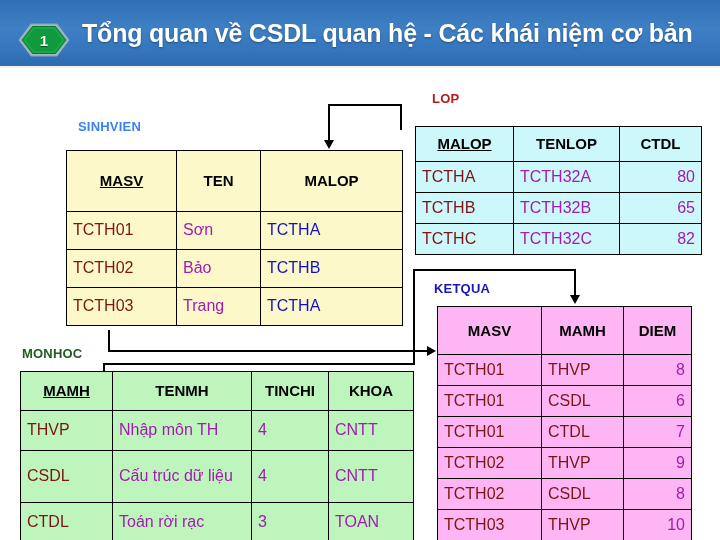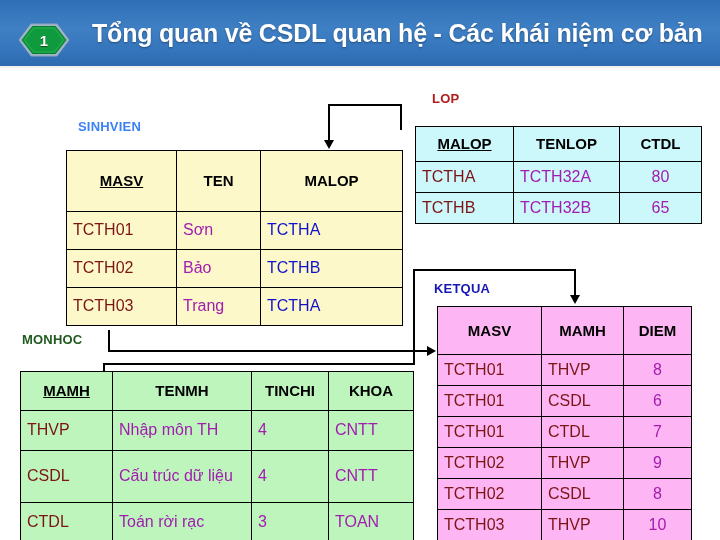--- a/index.html
+++ b/index.html
@@ -22,21 +22,21 @@
     position:absolute;left:18px;top:23px;width:52px;height:34px;
   }
   #badge-num{
     position:absolute;left:0;top:0;width:52px;height:34px;
     display:flex;align-items:center;justify-content:center;
     color:#ffffff;font-size:15px;font-weight:bold;
     font-family:"Liberation Sans","DejaVu Sans",sans-serif;
     text-shadow:0 1px 1px rgba(0,0,0,.5);
   }
   #banner-title{
-    position:absolute;left:92px;top:19px;
+    position:absolute;left:82px;top:19px;
     color:#ffffff;font-size:25px;font-weight:bold;
     letter-spacing:-.2px;white-space:nowrap;
     text-shadow:0 1px 2px rgba(0,0,0,.35);
     text-align:center;
   }
 
   
   .tbl{position:absolute;border-collapse:collapse;table-layout:fixed;padding-left:24px;}
   .tbl td{
     border:1.6px solid #000000;
@@ -46,21 +46,21 @@
     line-height:1.15;
   }
   .tbl td.hd{
     text-align:center;font-weight:bold;color:#000000;
     font-size:15px;
   }
   .tbl td.hd u{text-decoration:underline;}
   .c-dark{color:#7b1414;}
   .c-blue{color:#1111cc;}
   .c-black{color:#a21caf;}
-  .num{text-align:center;}
+  .num{text-align:right;}
 
   
   #t-sinhvien{left:66px;top:150px;width:336px;background:#fdf8c9;}
   #t-sinhvien td{background:#fdf8c9;}
   #t-sinhvien .r{height:38px;}
   #t-sinhvien .hrow td{height:56px;}
 
   #t-lop{left:415px;top:126px;width:286px;background:#ccf7fb;}
   #t-lop td{background:#ccf7fb;}
   #t-lop .r{height:31px;}
@@ -75,21 +75,21 @@
   #t-ketqua .r{height:31px;}
   #t-ketqua .hrow td{height:43px;}
 
   
   .caption{
     position:absolute;font-size:13px;font-weight:bold;
     letter-spacing:.2px;white-space:nowrap;
   }
   #cap-sinhvien{left:78px;top:119px;color:#3b82f6;}
   #cap-lop{left:432px;top:91px;color:#b41b1b;}
-  #cap-monhoc{left:22px;top:332px;color:#1f5a1f;}
+  #cap-monhoc{left:22px;top:346px;color:#1f5a1f;}
   #cap-ketqua{left:434px;top:281px;color:#1717b8;}
 
   
   .ln{position:absolute;background:#000000;}
   .lnh{height:2px;}
   .lnv{width:2px;}
   .arrow{position:absolute;width:0;height:0;}
   .arrow-down{
     border-left:5px solid transparent;border-right:5px solid transparent;
     border-top:9px solid #000000;
@@ -181,20 +181,25 @@
     <tr class="r">
       <td class="c-dark">TCTHA</td>
       <td class="c-black">TCTH32A</td>
       <td class="c-black num">80</td>
     </tr>
     <tr class="r">
       <td class="c-dark">TCTHB</td>
       <td class="c-black">TCTH32B</td>
       <td class="c-black num">65</td>
     </tr>
+    <tr class="r">
+      <td class="c-dark">TCTHC</td>
+      <td class="c-black">TCTH32C</td>
+      <td class="c-black num">82</td>
+    </tr>
   </tbody>
 </table>
 
 <table class="tbl" id="t-monhoc">
   <colgroup>
       <col style="width:92px">
       <col style="width:139px">
       <col style="width:77px">
       <col style="width:85px">
     </colgroup>

